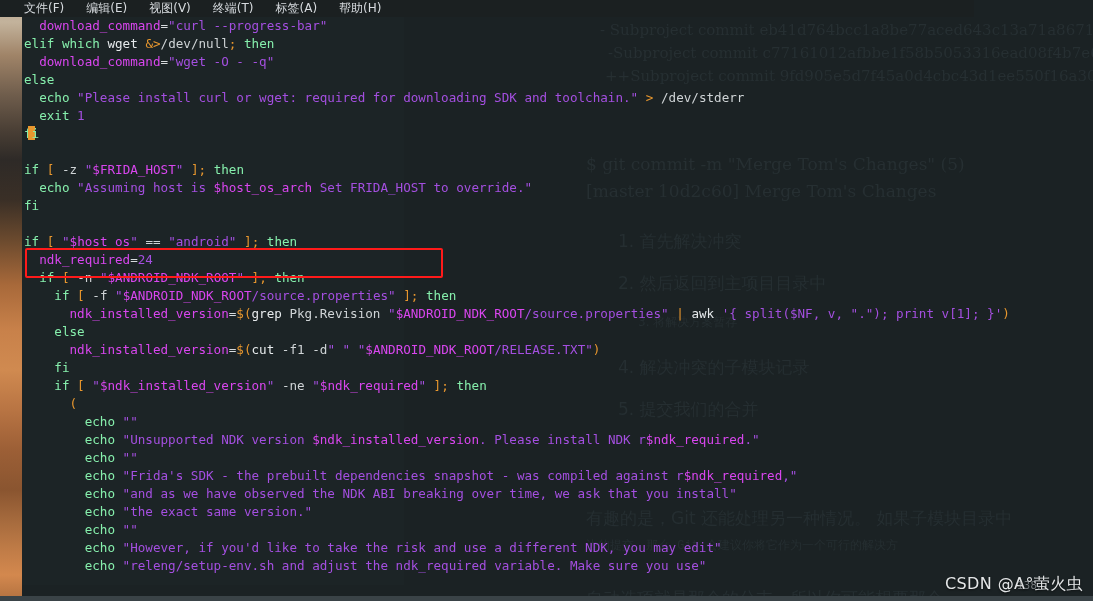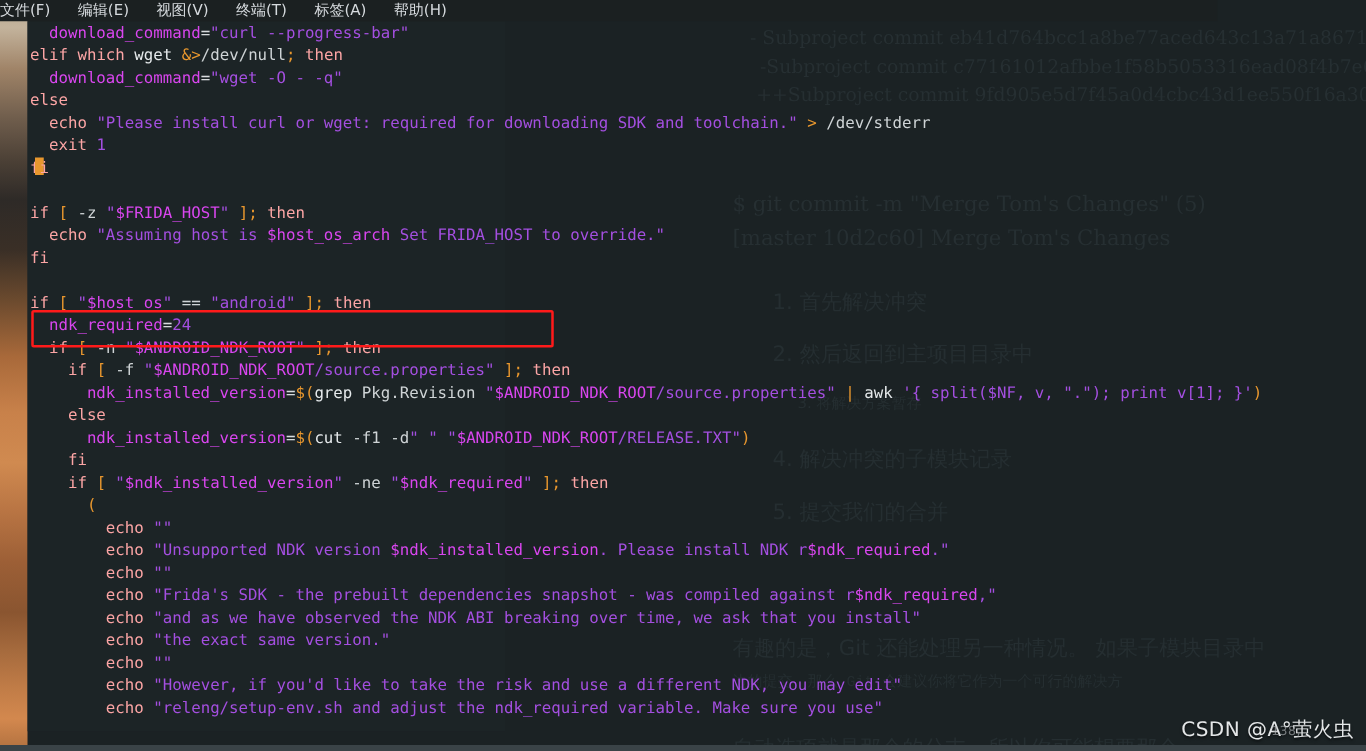--- a/index.html
+++ b/index.html
@@ -34,20 +34,21 @@
   }
 
   
   #menubar {
     position: absolute; left: 0; top: 0;
     width: 974px; height: 17px;
     background: #1b2021;
     z-index: 30;
     display: flex;
     align-items: center;
+    padding-left: 24px;
     font-family: "DejaVu Sans", "Liberation Sans", sans-serif;
   }
   .menu-item {
     color: #d6dade;
     font-size: 12px;
     line-height: 17px;
     margin-right: 22px;
     white-space: nowrap;
     cursor: default;
   }
@@ -91,21 +92,21 @@
     position: relative;
     height: 18px;
     line-height: 18px;
     font-size: 12.6px;
     white-space: pre;
     letter-spacing: 0px;
     padding-left: 2px;
   }
 
   
-  .kw      { color: #fca5a5; }   
+  .kw      { color: #86efac; }   
   .var     { color: #d946ef; }   
   .str     { color: #a44fe0; }   
   .num     { color: #a44fe0; }   
   .plain   { color: #cfd4d6; }   
   .op      { color: #e8972e; }   
   .punc    { color: #d8dcde; }
   .white   { color: #e6eaec; }
 
   
   .cursor {

